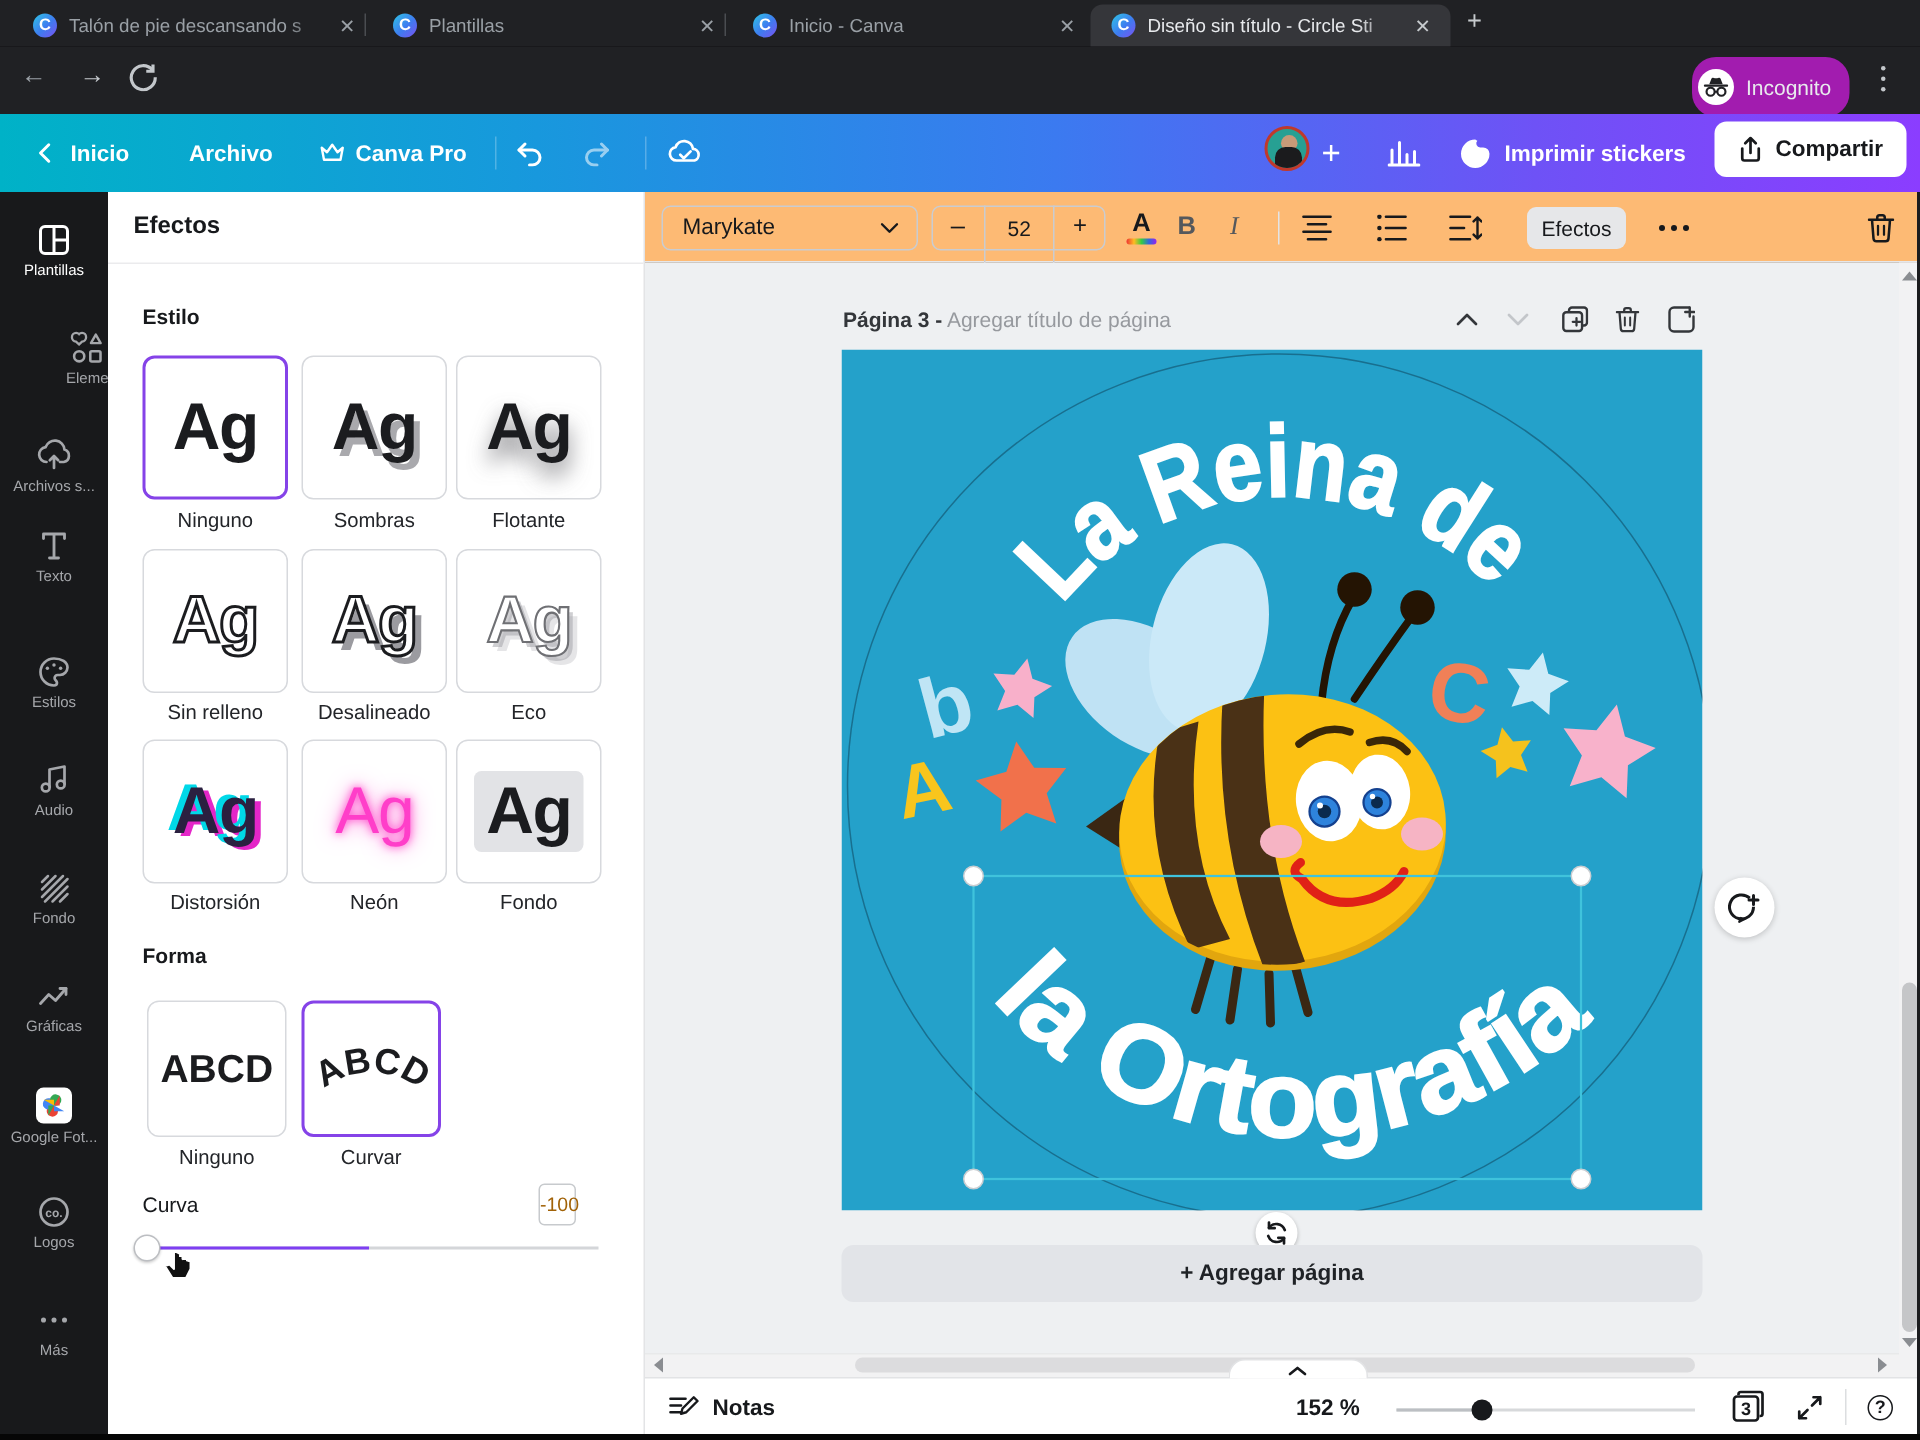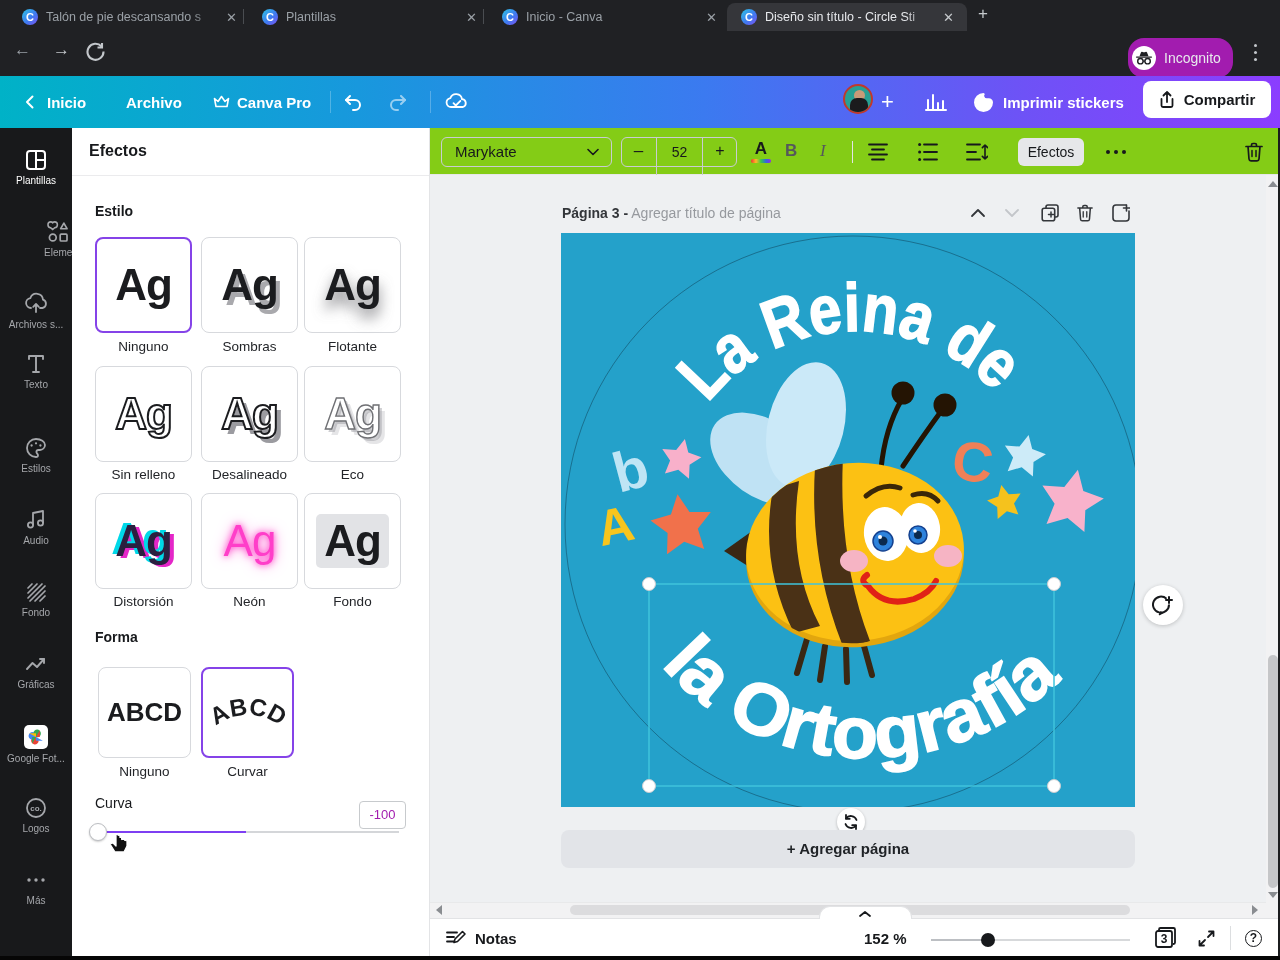--- a/index.html
+++ b/index.html
@@ -37,21 +37,21 @@
   #panel { left:72px; top:128px; width:358px; height:828px; background:#fff; border-right:1px solid #e3e4e6; }
   #panel h1 { font-size:16px; color:#17191c; position:absolute; left:17px; top:14px; font-weight:bold; }
   .phead { position:absolute; left:0; top:0; width:100%; height:48px; border-bottom:1px solid #ebebed; }
   .sechead { position:absolute; font-size:14px; font-weight:bold; color:#17191c; }
   .tile { position:absolute; width:97px; height:96px; background:#fff; border:1px solid #d7d9dd; border-radius:8px; display:flex; align-items:center; justify-content:center; }
   .tile.sel { border:2px solid #8543e8; }
   .tlabel { position:absolute; width:97px; text-align:center; font-size:13.5px; color:#232529; }
   .ag { font-size:44px; font-weight:bold; color:#1b1c1f; letter-spacing:-1px; }
 
   
-  #toolbar { left:430px; top:128px; width:850px; height:47px; background:#84cc16; border-bottom:1px solid #e6e7e9; }
+  #toolbar { left:430px; top:128px; width:850px; height:47px; background:#fdba74; border-bottom:1px solid #e6e7e9; }
 
   
   #canvas { left:430px; top:175px; width:850px; height:743px; background:#eef0f2; }
   #design { position:absolute; left:131px; top:58px; width:574px; height:574px; }
   #addpage { position:absolute; left:131px; top:655px; width:574px; height:38px; background:#e2e4e8; border-radius:8px; text-align:center; line-height:38px; font-size:15px; font-weight:bold; color:#1f2226; }
 
   
   #bottombar { left:430px; top:918px; width:850px; height:38px; background:#fff; border-top:1px solid #e2e3e5; }
 </style>
 </head>
@@ -290,21 +290,21 @@
   <div class="tile sel" style="left:129px; top:539px; width:93px; height:91px;">
     <svg width="80" height="50" viewBox="0 0 80 50">
         <path id="arcp" d="M8 38 A 52 52 0 0 1 72 38" fill="none"></path>
         <text font-size="24" font-weight="bold" fill="#1b1c1f" font-family="Liberation Sans"><textPath href="#arcp" startOffset="0">ABCD</textPath></text>
       </svg>
   </div>
   <div class="tlabel" style="left:26px; top:636px; width:93px;">Ninguno</div>
   <div class="tlabel" style="left:129px; top:636px; width:93px;">Curvar</div>
 
   <div style="position:absolute; left:23px; top:667px; font-size:14px; color:#17191c;">Curva</div>
-  <div style="position:absolute; left:287px; top:661px; width:47px; height:28px; border:1px solid #c7cacd; border-radius:4px; font-size:13px; color:#a21caf; text-align:center; line-height:26px;margin-top:12px;">-100</div>
+  <div style="position:absolute; left:287px; top:661px; width:25px; height:28px; border:1px solid #c7cacd; border-radius:4px; font-size:13px; color:#a16207; text-align:center; line-height:26px;">-100</div>
   <div style="position:absolute; left:26px; top:703px; width:301px; height:2px; background:#d4d6d9;"></div>
   <div style="position:absolute; left:26px; top:703px; width:148px; height:2px; background:#7e3ff2;"></div>
   <div style="position:absolute; left:17px; top:695px; width:18px; height:18px; background:#fff; border:1px solid #bcbec2; border-radius:50%; box-shadow:0 1px 2px rgba(0,0,0,0.2);"></div>
   <svg style="position:absolute; left:36px; top:704px;" width="24" height="26" viewBox="0 0 24 26">
       <path d="M8 2v12l-3-3-3 1 5 8h9l3-6v-5l-3-1-2-.5-2-1V4z" fill="#111" stroke="#fff" stroke-width="1.3" stroke-linejoin="round"></path>
       <path d="M11 6h2v6h-2zM14 8h2v5h-2z" fill="#111"></path>
     </svg>
 </div>
 <div id="toolbar" class="abs">
   <div style="position:absolute; left:11px; top:9px; width:171px; height:30px; border:1px solid #c9ccd1; border-radius:6px; font-size:15px; color:#17191c; line-height:28px; padding-left:13px;">Marykate

